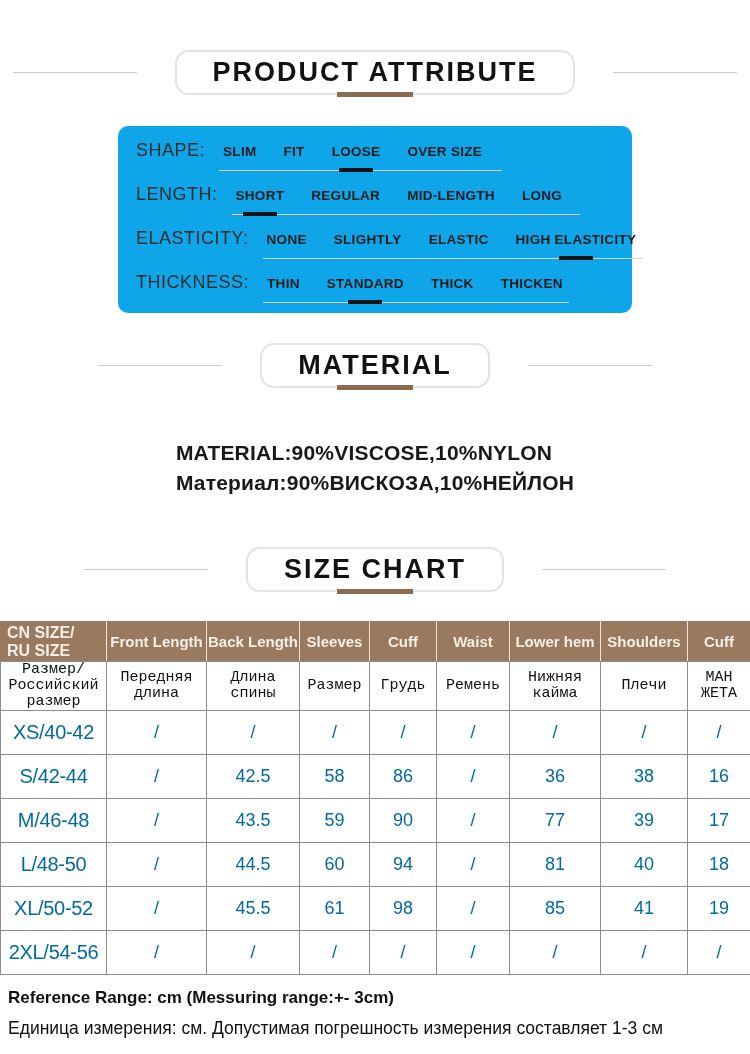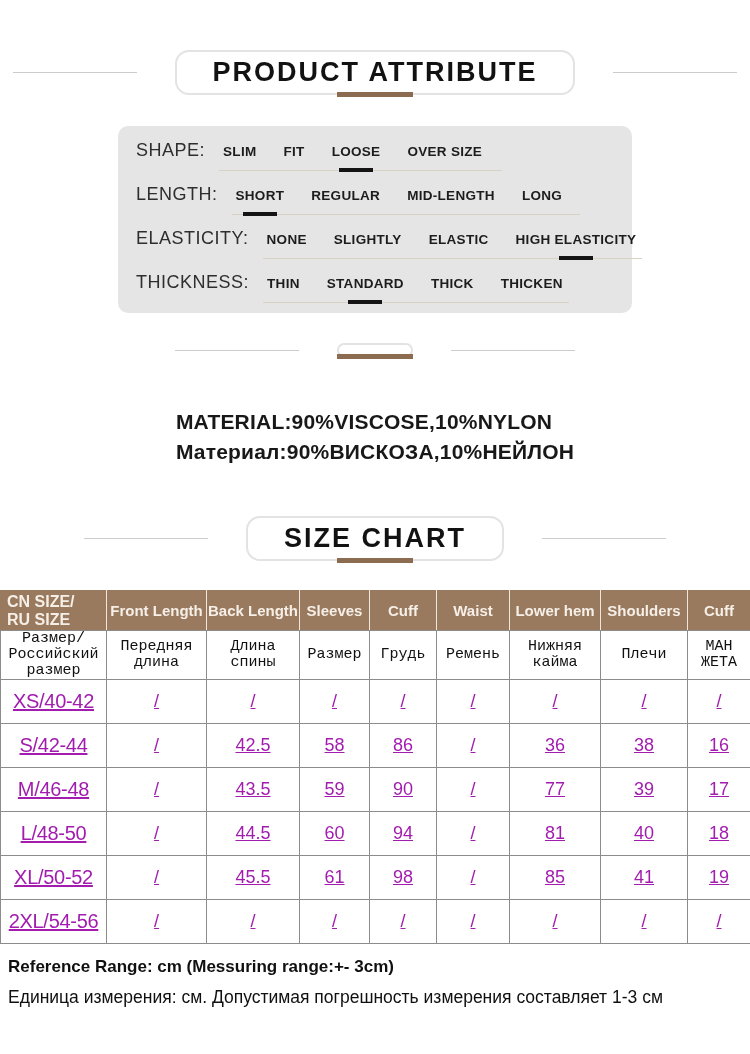--- a/index.html
+++ b/index.html
@@ -18,21 +18,21 @@
   }
   .head-title{font-size:27px;font-weight:700;letter-spacing:2px;color:#121212;white-space:nowrap;}
   .head-bar{
     position:absolute;left:50%;transform:translateX(-50%);bottom:-4px;
     width:76px;height:5px;background:#8c6c50;
   }
 
   
   .attr-panel{
     box-sizing:border-box;width:514px;margin:31px 0 0 118px;
-    background:#e5e5e5;border-radius:10px;padding:14px 18px 10px 18px;
+    background:#0ea5e9;border-radius:10px;padding:14px 18px 10px 18px;
   }
   .attr-row{display:flex;align-items:baseline;margin-bottom:13px;}
   .attr-row:last-child{margin-bottom:0;}
   .attr-label{
     font-size:18px;line-height:21px;color:#2e2e2e;letter-spacing:.5px;
     white-space:nowrap;margin-right:14px;
   }
   .attr-opts{
     flex:1;display:flex;align-items:baseline;column-gap:27px;
     border-bottom:1px solid #d9d1c3;padding:0 6px 10px 4px;
@@ -66,21 +66,21 @@
     border:1px solid #997a5f;border-right:1px solid #efe7dc;border-bottom:1px solid #8c8c8c;
   }
   tr.head-en th:last-child{border-right:1px solid #997a5f;}
   tr.head-en th.first{
     text-align:left;padding-left:6px;font-size:16px;line-height:18px;
   }
   tr.head-ru{height:46px;font-family:Liberation Mono, monospace;}
   tr.head-ru td{font-size:15px;line-height:16px;color:#111;}
   .pre{white-space:pre-line;}
   tr.data-row{height:44px;}
-  tr.data-row td{font-size:18px;color:#a21caf;text-decoration:underline;}
+  tr.data-row td{font-size:18px;color:#0369a1;}
   tr.data-row td.size-cell{font-size:20px;letter-spacing:-.3px;}
 
   
   .footnote1{margin:13px 0 0 8px;font-size:17px;line-height:20px;font-weight:700;color:#101010;}
   .footnote2{margin:9px 0 0 8px;font-size:17.5px;line-height:22px;font-weight:500;color:#101010;}
 </style>
 </head>
 <body>
 
 <div class="page">
@@ -129,20 +129,21 @@
         <span class="opt selected">STANDARD</span>
         <span class="opt">THICK</span>
         <span class="opt">THICKEN</span>
       </div>
     </div>
   </div>
 
   <div class="sec-head" style="margin-top:30px;">
     <div class="rule"></div>
     <div class="head-box">
+      <div class="head-title">MATERIAL</div>
       <div class="head-bar"></div>
     </div>
     <div class="rule"></div>
   </div>
 
   <div class="material-block">
     <div class="material-line">MATERIAL:90%VISCOSE,10%NYLON</div>
     <div class="material-line">Материал:90%ВИСКОЗА,10%НЕЙЛОН</div>
   </div>
 

